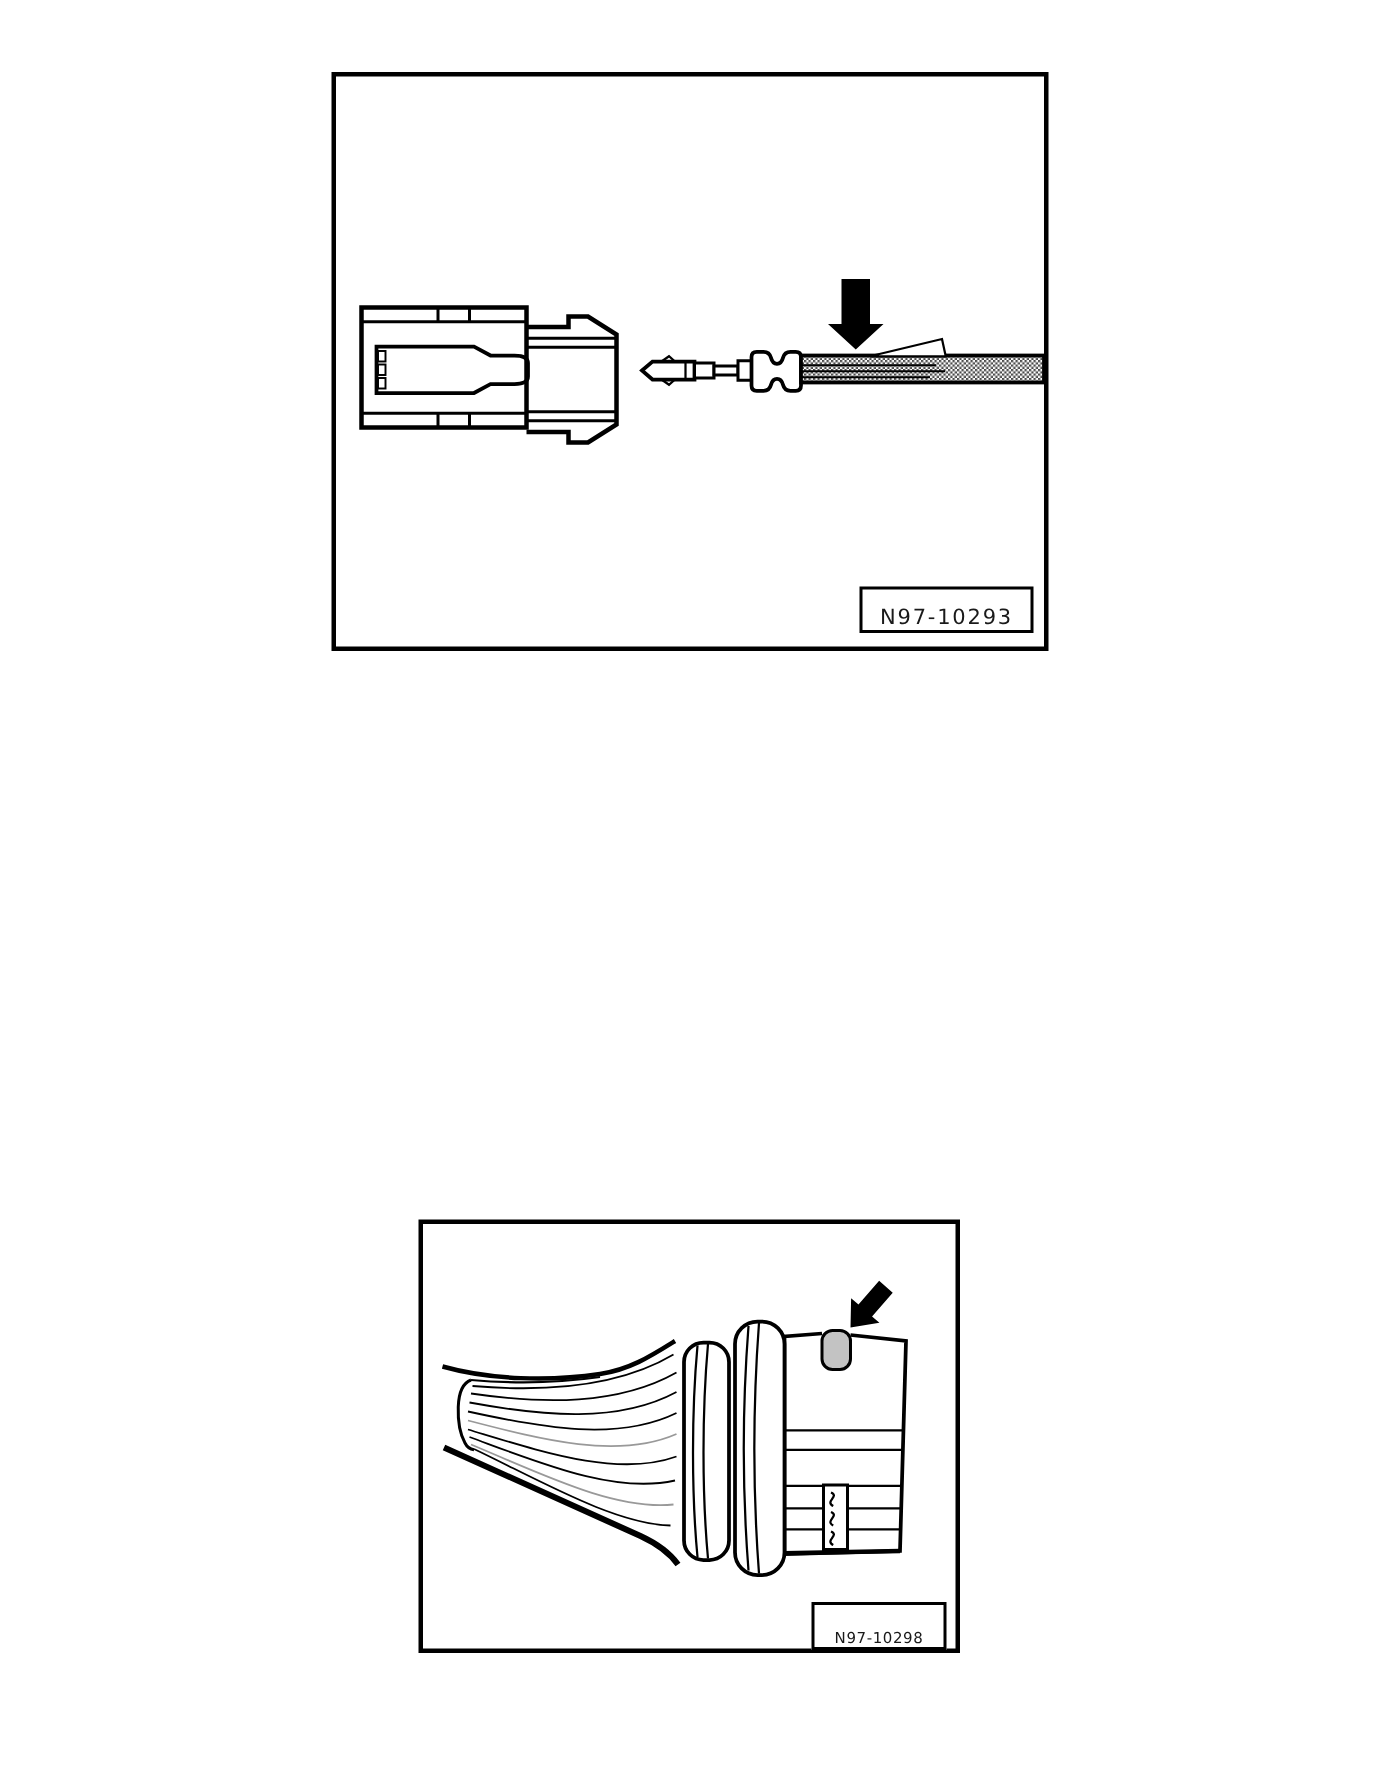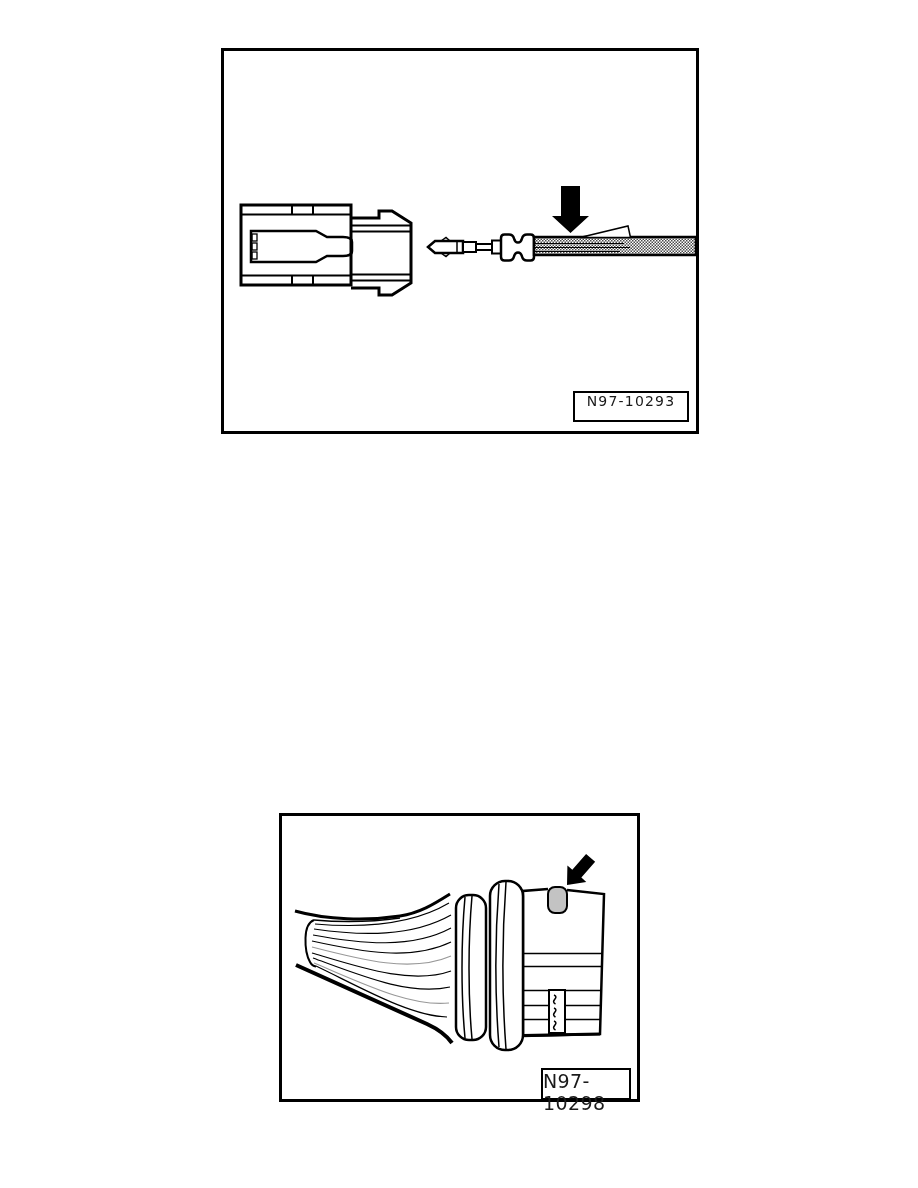--- a/index.html
+++ b/index.html
@@ -17,32 +17,32 @@
     background:#fff;
   }
   #fig-top{left:221px;top:48px;width:478px;height:386px;}
   #fig-bottom{left:279px;top:813px;width:361px;height:289px;}
   .figure-frame svg{display:block;position:absolute;left:0;top:0;}
   .fig-label{
     position:absolute;
     border:2px solid #000;
     background:#fff;
     display:flex;
-    align-items:flex-start;
+    align-items:flex-end;
     justify-content:center;
     color:#1a1a1a;
     font-family:"DejaVu Sans", "Liberation Sans", sans-serif;
   }
   #fig-top .fig-label{
     left:349px;top:340px;width:112px;height:27px;
     font-size:14px;letter-spacing:1.2px;
   }
   #fig-bottom .fig-label{
     left:259px;top:252px;width:86px;height:28px;
-    font-size:19px;letter-spacing:0.4px;
+    font-size:10px;letter-spacing:0.4px;
   }
 </style>
 </head>
 <body>
 
 <div id="fig-top" class="figure-frame">
   <svg width="472" height="380" viewBox="0 0 472 380">
     <defs>
       <pattern id="stip" width="3" height="3" patternUnits="userSpaceOnUse">
         <rect width="3" height="3" fill="#ffffff"></rect>

